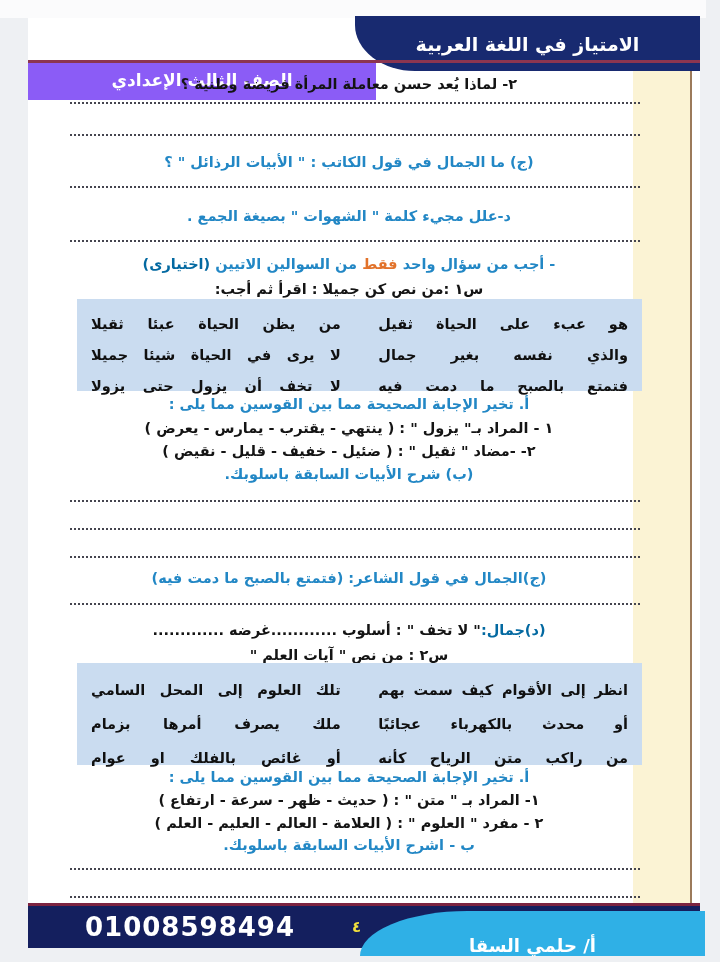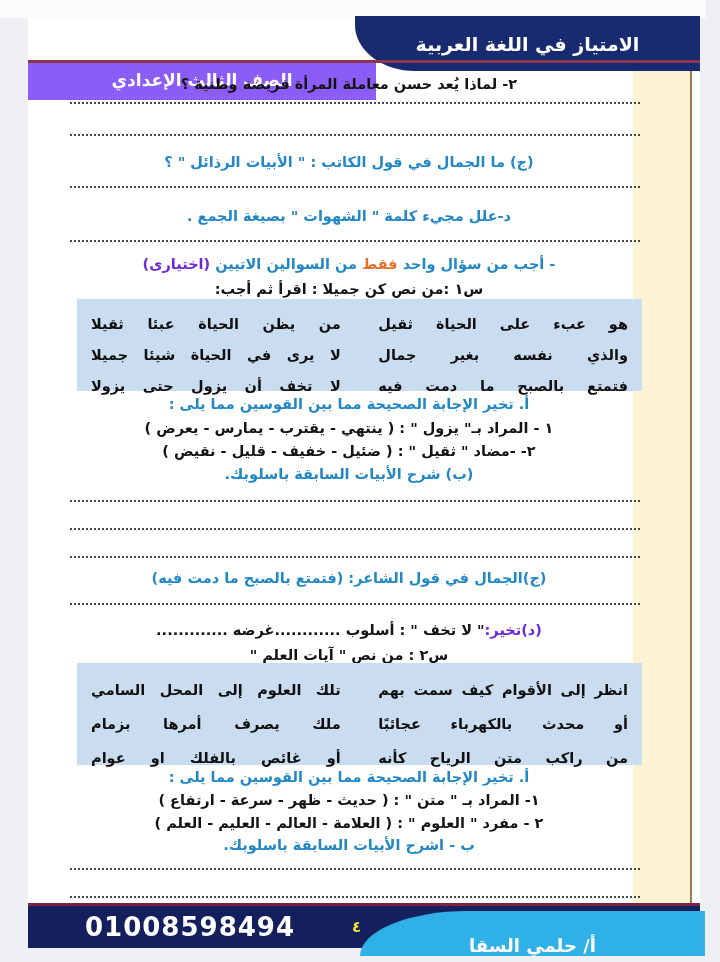--- a/index.html
+++ b/index.html
@@ -42,21 +42,21 @@
   .hdr-title{color:#ffffff;font-weight:bold;font-size:19px;}
   .hdr-sub{color:#ffffff;font-weight:bold;font-size:17px;}
   
   .cline{
     position:absolute;right:82px;left:60px;
     font-size:14.5px;font-weight:bold;color:#141414;
     text-align:center;white-space:nowrap;
   }
   .blue{color:#2287c5;}
   .orange{color:#e2722a;margin-top:23px;}
-  .cyanlbl{color:#6d28d9;}
+  .cyanlbl{color:#0369a1;}
   .dotted{
     position:absolute;right:80px;left:70px;height:4px;
     border-bottom:2px dotted #45454f;
   }
   
   .poem{
     position:absolute;right:78px;left:77px;
     background:#cadcf0;
     display:flex;flex-direction:row;justify-content:space-between;
     padding:10px 14px;box-sizing:border-box;
@@ -141,21 +141,21 @@
   <div class="cline" style="top:443px">٢- -مضاد " ثقيل " : ( ضئيل - خفيف - قليل - نقيض )</div>
   <div class="cline blue" style="top:466px">(ب) شرح الأبيات السابقة باسلوبك.</div>
   <div class="dotted" style="top:496px"></div>
   <div class="dotted" style="top:524px"></div>
   <div class="dotted" style="top:552px"></div>
 
   <div class="cline blue" style="top:570px">(ج)الجمال في قول الشاعر: (فتمتع بالصبح ما دمت فيه)</div>
   <div class="dotted" style="top:599px"></div>
 
   <div class="cline" style="top:622px">
-    <span class="cyanlbl">(د)تخير:</span><span>" لا تخف " : أسلوب ............غرضه .............</span>
+    <span class="cyanlbl">(د)جمال:</span><span>" لا تخف " : أسلوب ............غرضه .............</span>
   </div>
   <div class="cline" style="top:647px">س٢ : من نص " آيات العلم "</div>
 
   <div class="poem poem2" style="top:663px;height:102px">
     <div class="col">
       <div class="vline">انظر إلى الأقوام كيف سمت بهم</div>
       <div class="vline">أو محدث بالكهرباء عجائبًا</div>
       <div class="vline">من راكب متن الرياح كأنه</div>
     </div>
     <div class="col">

